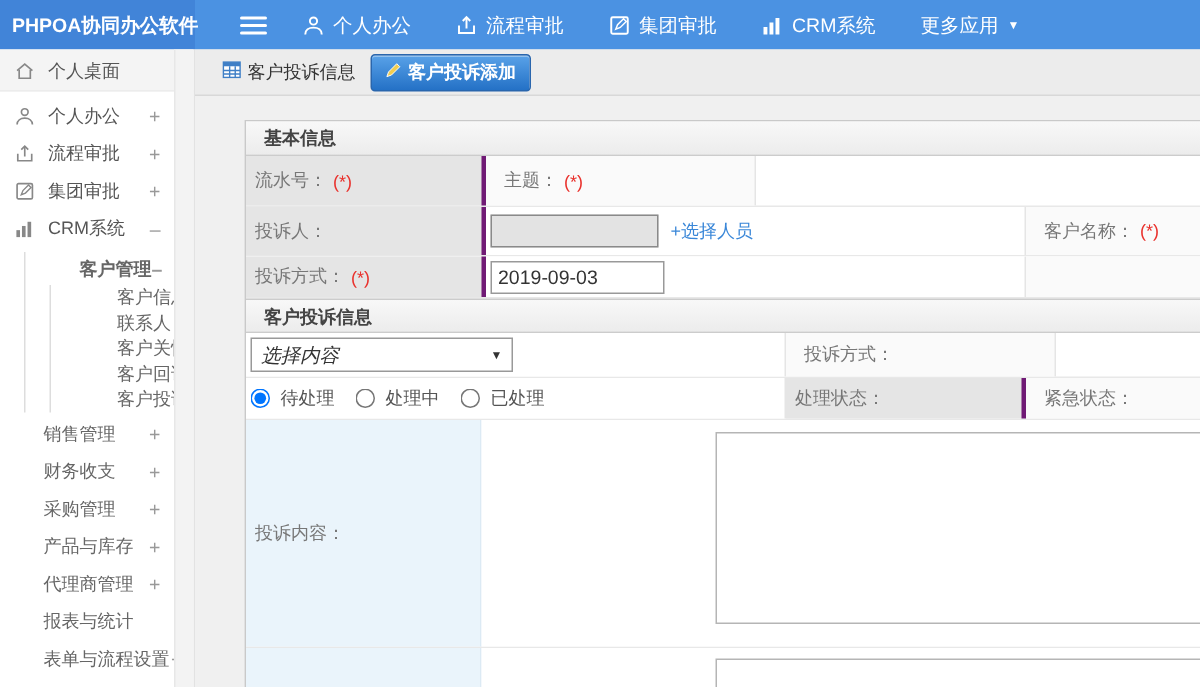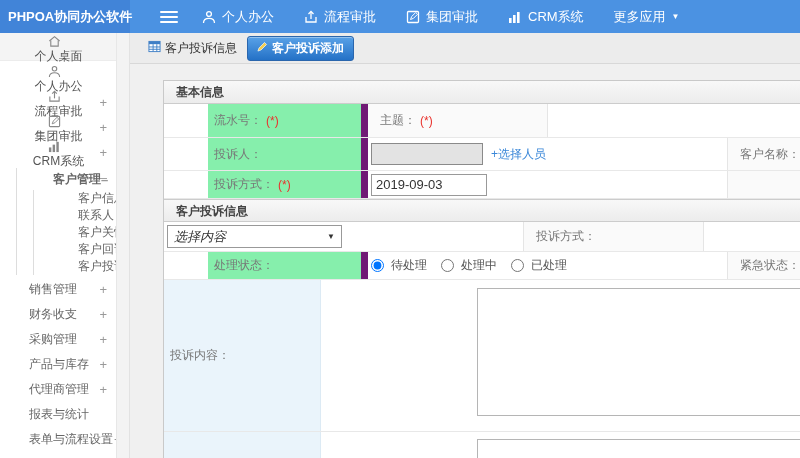--- a/index.html
+++ b/index.html
@@ -23,21 +23,21 @@
 
   
   .sidebar { position:relative; width:130px; background:#fff; border-right:1px solid #e2e2e2;
     padding:8px 0 0 0; flex:none; }
   .scrolltrack { position:absolute; top:0; right:0; width:13px; height:100%;
     background:#f3f3f3; border-left:1px solid #e7e7e7; }
   .side-item { display:flex; align-items:center; padding-left:10px; padding-right:22px;
     cursor:pointer; color:#555; white-space:nowrap; }
   .side-item .sicon { width:14px; margin-right:8px; display:flex; align-items:center; color:#888; }
   .side-item .sexp { margin-left:auto; color:#999; font-size:13px; }
-  .lvl0 { height:25px; font-size:12px;flex-direction:column; }
+  .lvl0 { height:25px; font-size:12px; }
   .lvl0.active { background:#f4f4f4; border-bottom:1px solid #ececec; height:28px; margin-top:-8px; padding-top:2px; margin-bottom:4px; }
   .lvl1 { height:22px; margin-top:3px; padding-left:29px; color:#666; }
   .lvl1 .sexp { margin-left:auto; }
   .subgroup { border-left:1px solid #ddd; margin-left:16px; }
   .subgroup .lvl1 { padding-left:36px;font-weight:bold; }
   .lvl2 { height:17px; padding-left:60px; color:#666; }
   .subgroup2 { border-left:1px solid #ddd; margin-left:16px; }
   .subgroup2 .lvl2 { padding-left:44px; }
   .tightexp .sexp { margin-left:1px; }
 
@@ -50,21 +50,21 @@
     background:linear-gradient(#59a2e8,#2471c6); border:1px solid #2a66ad; border-radius:3px;
     padding:3px 9px; font-weight:bold; box-shadow:inset 0 1px 0 rgba(255,255,255,.35); }
 
   
   .panel { width:870px; margin:16px 0 0 33px; background:#fff; border:1px solid #c9c9c9; }
   .sect { height:23px; line-height:22px; background:linear-gradient(#f8f8f8,#ececec);
     border-bottom:1px solid #ccc; font-weight:bold; color:#444; padding-left:12px; }
   .sect.mid { border-top:1px solid #ccc; }
   .frow { display:flex; border-bottom:1px solid #e8e8e8; background:#fff; }
   .cell { display:flex; align-items:center; }
-  .lab1 { width:160px; background:#86efac; border-right:7px solid #701a75; padding-left:6px; flex:none;margin-left:44px; }
+  .lab1 { width:160px; background:#e5e5e5; border-right:3px solid #701a75; padding-left:6px; flex:none; }
   .fld1 { width:360px; border-right:1px solid #e5e5e5; padding-left:3px; flex:none; background:#fff; }
   .lab2 { width:180px; background:#fafafa; border-right:1px solid #e5e5e5; padding-left:12px; flex:none; }
   .labblue { width:157px; background:#eaf4fb; border-right:1px solid #dceaf4; padding-left:6px; flex:none; }
   .fldwide { flex:1; padding-left:0; display:flex; align-items:flex-start; background:#fff; }
   .req { color:#e9322d; margin-left:4px; }
   .lbl { color:#777; }
 
   input.txt { height:22px; border:1px solid #999; padding:1px 4px; font-size:13px;
     font-family:inherit; color:#333; background:#fff; width:140px; }
   input.txt.dis { width:112px; background:#e3e3e3; border-color:#8a8a8a; }
@@ -327,33 +327,33 @@
             <span class="caret2">▼</span>
           </div>
         </div>
         <div class="cell lab2">
           <span class="lbl">投诉方式：</span>
         </div>
 
       </div>
 
       <div class="frow row-status">
-        <div class="cell lab1">
-          <span class="lbl">处理状态：</span>
-        </div>
         <div class="cell fld1">
           <div class="radios">
             <input type="radio" name="hstatus" checked="" style="">
               <span>待处理</span>
             <input type="radio" name="hstatus" style="">
               <span>处理中</span>
             <input type="radio" name="hstatus" style="">
               <span>已处理</span>
           </div>
         </div>
+        <div class="cell lab1">
+          <span class="lbl">处理状态：</span>
+        </div>
         <div class="cell lab2">
           <span class="lbl">紧急状态：</span>
         </div>
 
       </div>
 
       <div class="frow row-content">
         <div class="cell labblue">
           <span class="lbl">投诉内容：</span>
         </div>

